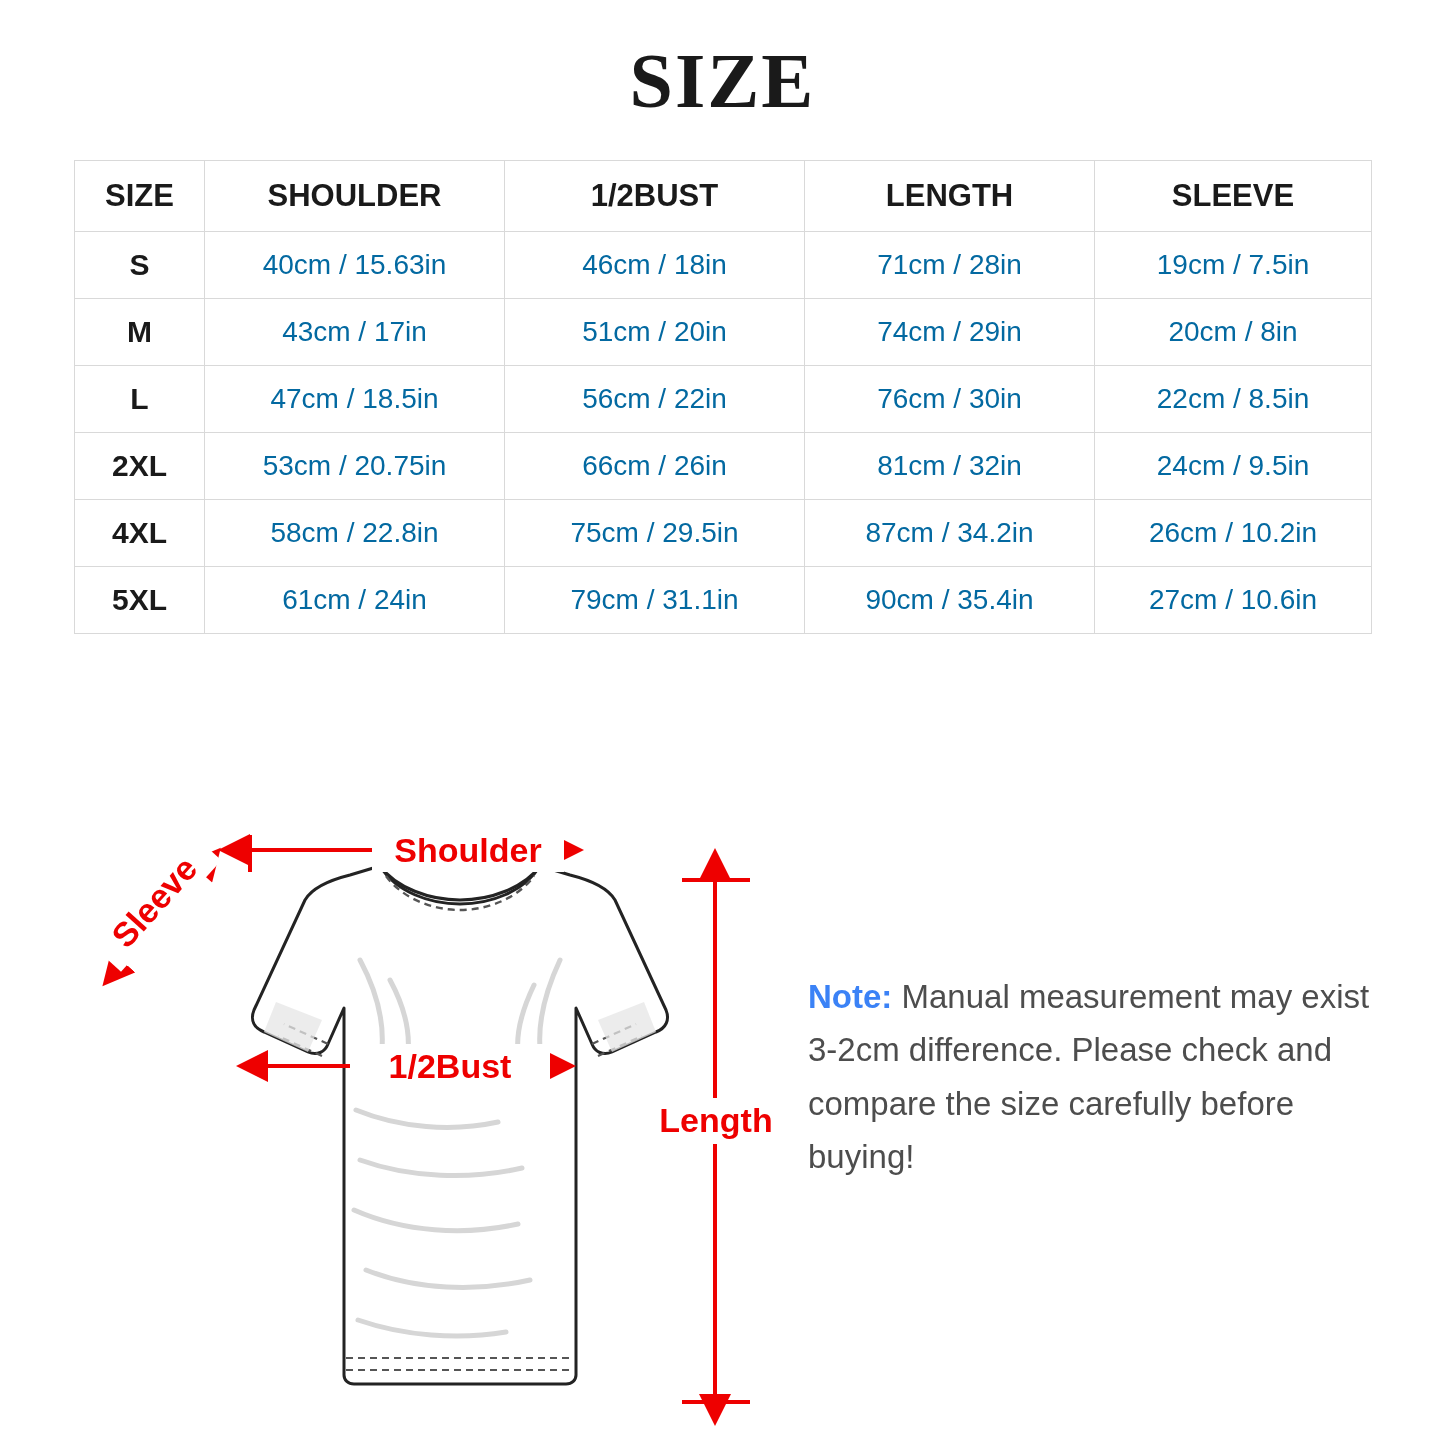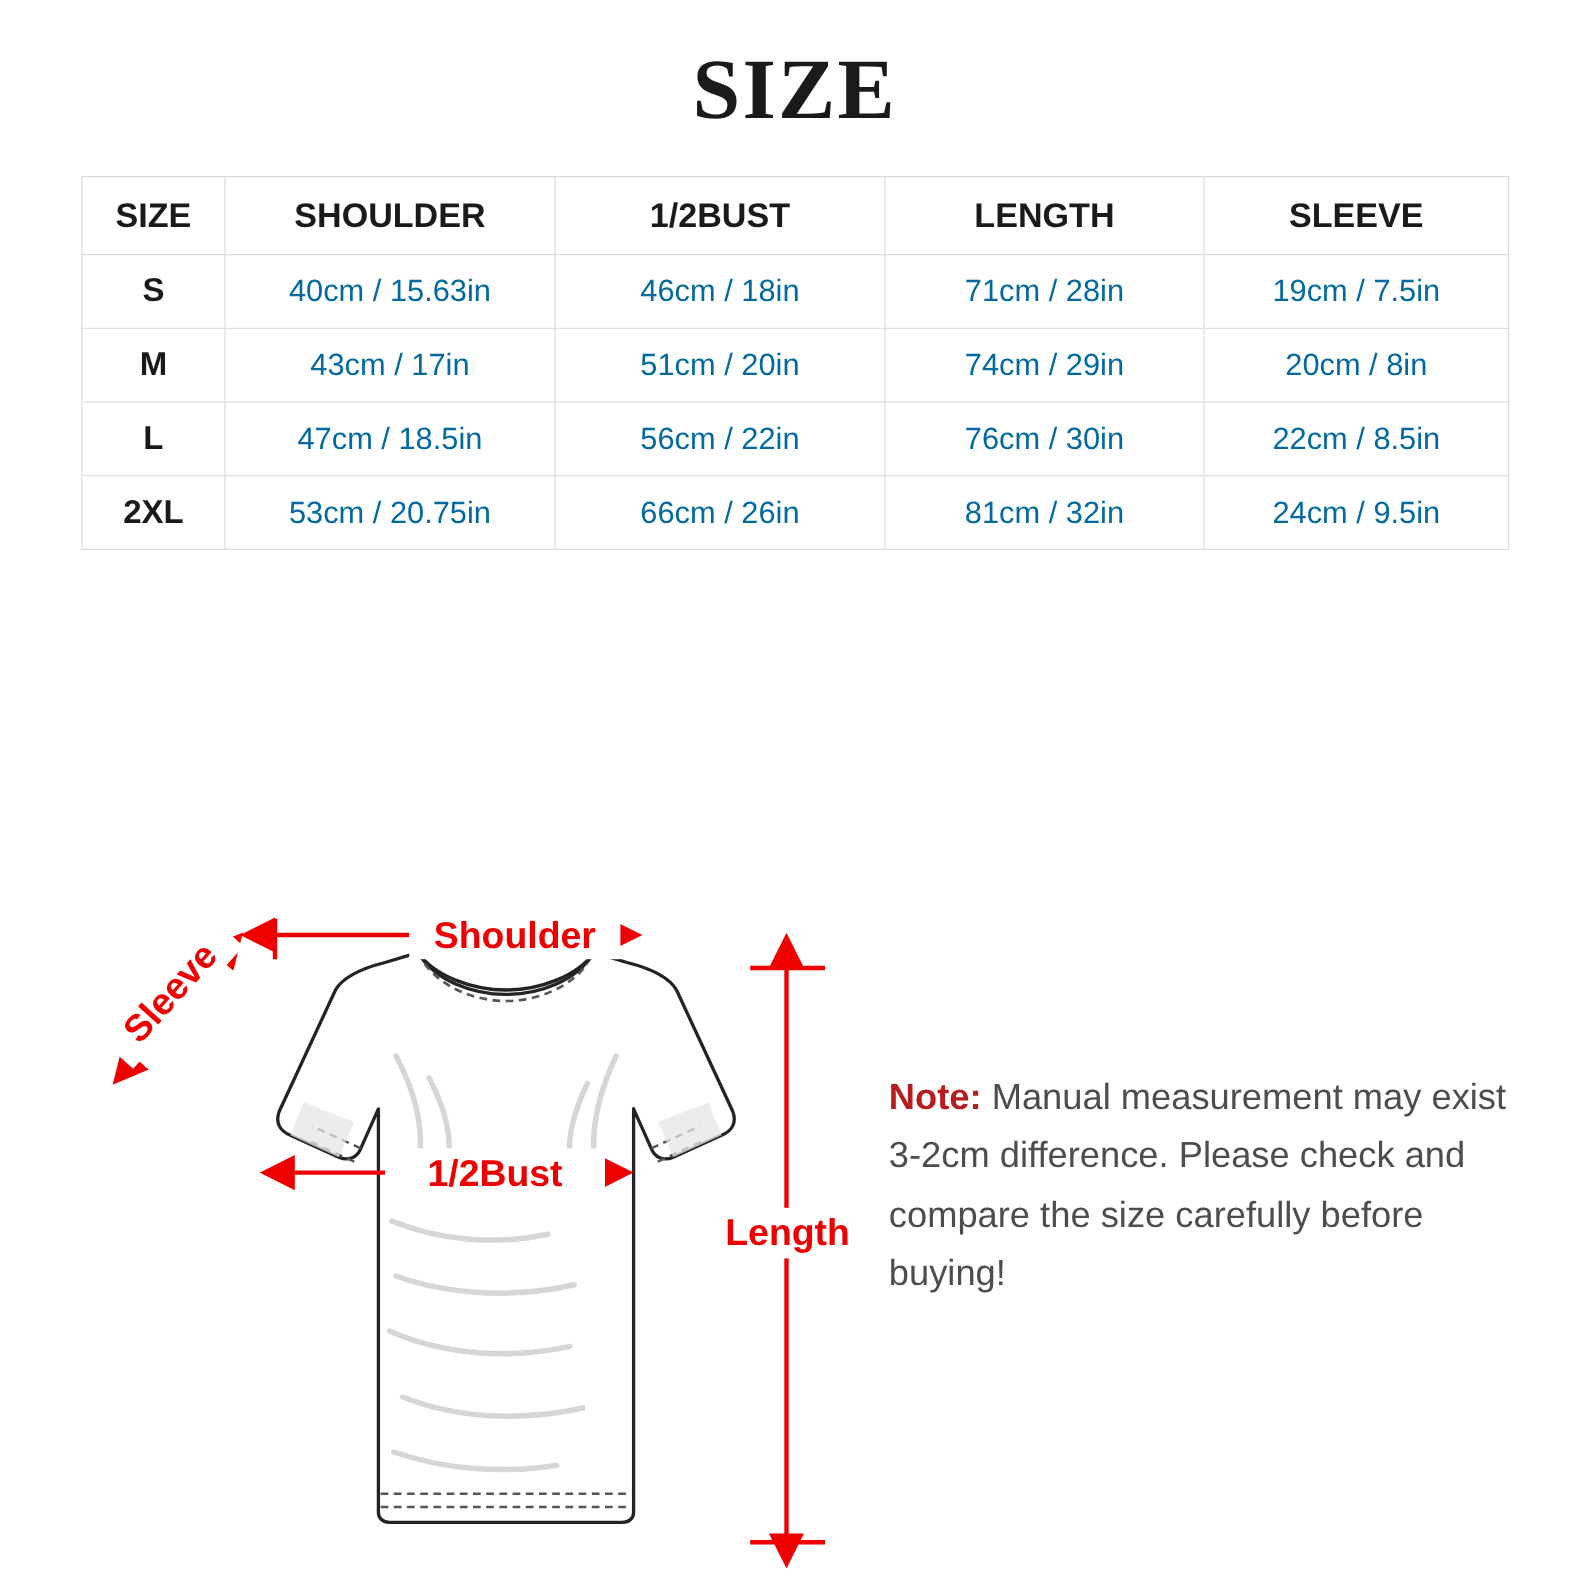--- a/index.html
+++ b/index.html
@@ -86,21 +86,21 @@
   .note {
     position: absolute;
     left: 808px;
     top: 200px;
     width: 580px;
     font-size: 33px;
     line-height: 1.62;
     color: #4d4d4d;
   }
   .note b {
-    color: #b91c1c;
+    color: #3b82f6;
     font-weight: bold;
   }
 </style>
 </head>
 <body>
 
 <div class="page">
 
   <div class="title">SIZE</div>
 
@@ -142,20 +142,34 @@
         <td>56cm / 22in</td>
         <td>76cm / 30in</td>
         <td>22cm / 8.5in</td>
       </tr>
       <tr>
         <td class="size-col">2XL</td>
         <td>53cm / 20.75in</td>
         <td>66cm / 26in</td>
         <td>81cm / 32in</td>
         <td>24cm / 9.5in</td>
+      </tr>
+      <tr>
+        <td class="size-col">4XL</td>
+        <td>58cm / 22.8in</td>
+        <td>75cm / 29.5in</td>
+        <td>87cm / 34.2in</td>
+        <td>26cm / 10.2in</td>
+      </tr>
+      <tr>
+        <td class="size-col">5XL</td>
+        <td>61cm / 24in</td>
+        <td>79cm / 31.1in</td>
+        <td>90cm / 35.4in</td>
+        <td>27cm / 10.6in</td>
       </tr>
     </tbody>
   </table>
 
   <div class="diagram">
 
     <svg class="shirt-svg" width="760" height="660" viewBox="0 0 760 660">
       <defs>
         <marker id="arrowStart" markerWidth="10" markerHeight="10" refX="8" refY="4" orient="auto">
           <path d="M8,0 L0,4 L8,8 z" fill="#ee0000"></path>

